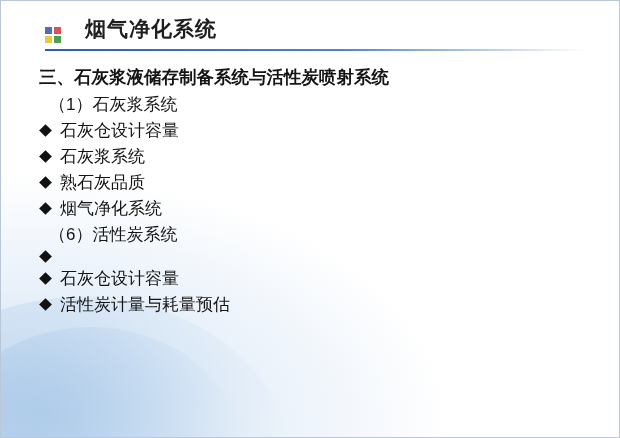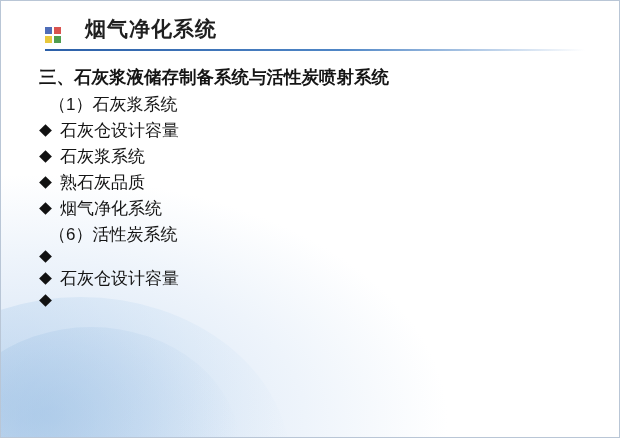--- a/index.html
+++ b/index.html
@@ -179,15 +179,16 @@
       <span class="diamond"></span>
     </div>
 
     <div class="line bullet">
       <span class="diamond"></span>
       <span class="txt">石灰仓设计容量</span>
     </div>
 
     <div class="line bullet">
       <span class="diamond"></span>
+      <span class="txt">活性炭计量与耗量预估</span>
     </div>
   </div>
 </div>
 
 </body></html>

